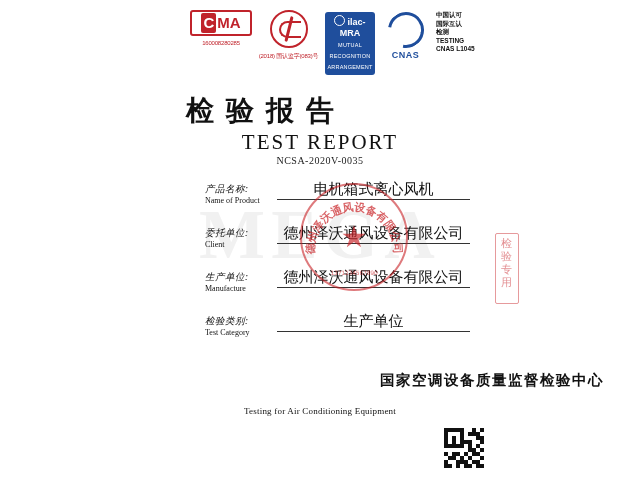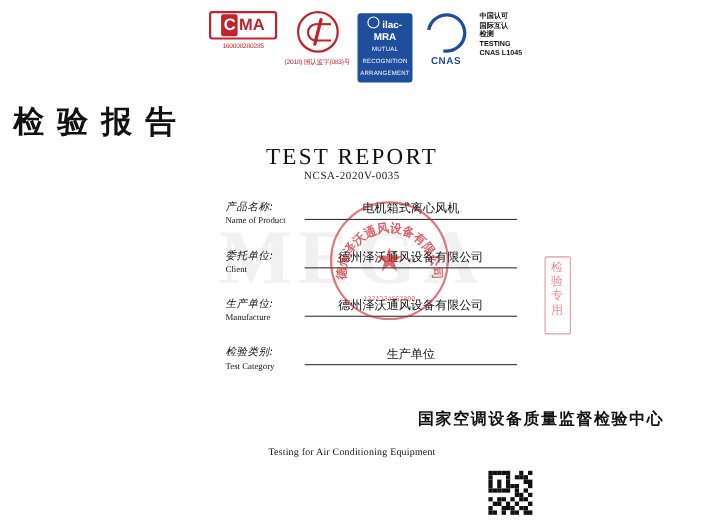--- a/index.html
+++ b/index.html
@@ -175,21 +175,21 @@
     font-weight: bold;
     padding-top: 1px;
   }
 
   
   .title-cn {
     position: absolute;
     top: 92px;
     left: 0;
     width: 520px;
-    text-align: left;
+    text-align: center;
     font-size: 28px;
     font-weight: bold;
     letter-spacing: 12px;
     text-indent: 12px;
     font-family: "DejaVu Sans", sans-serif;
     color: #111;
   }
   .title-en {
     position: absolute;
     top: 130px;
@@ -244,21 +244,21 @@
     line-height: 11px;
   }
   .field-value {
     position: absolute;
     left: 72px;
     top: 0;
     width: 193px;
     border-bottom: 1px solid #333;
     height: 17px;
     text-align: center;
-    font-size: 11px;
+    font-size: 15px;
     font-family: "DejaVu Sans", sans-serif;
     color: #111;
     line-height: 15px;
   }
 
   
   .org-cn {
     position: absolute;
     top: 371px;
     left: 0;

